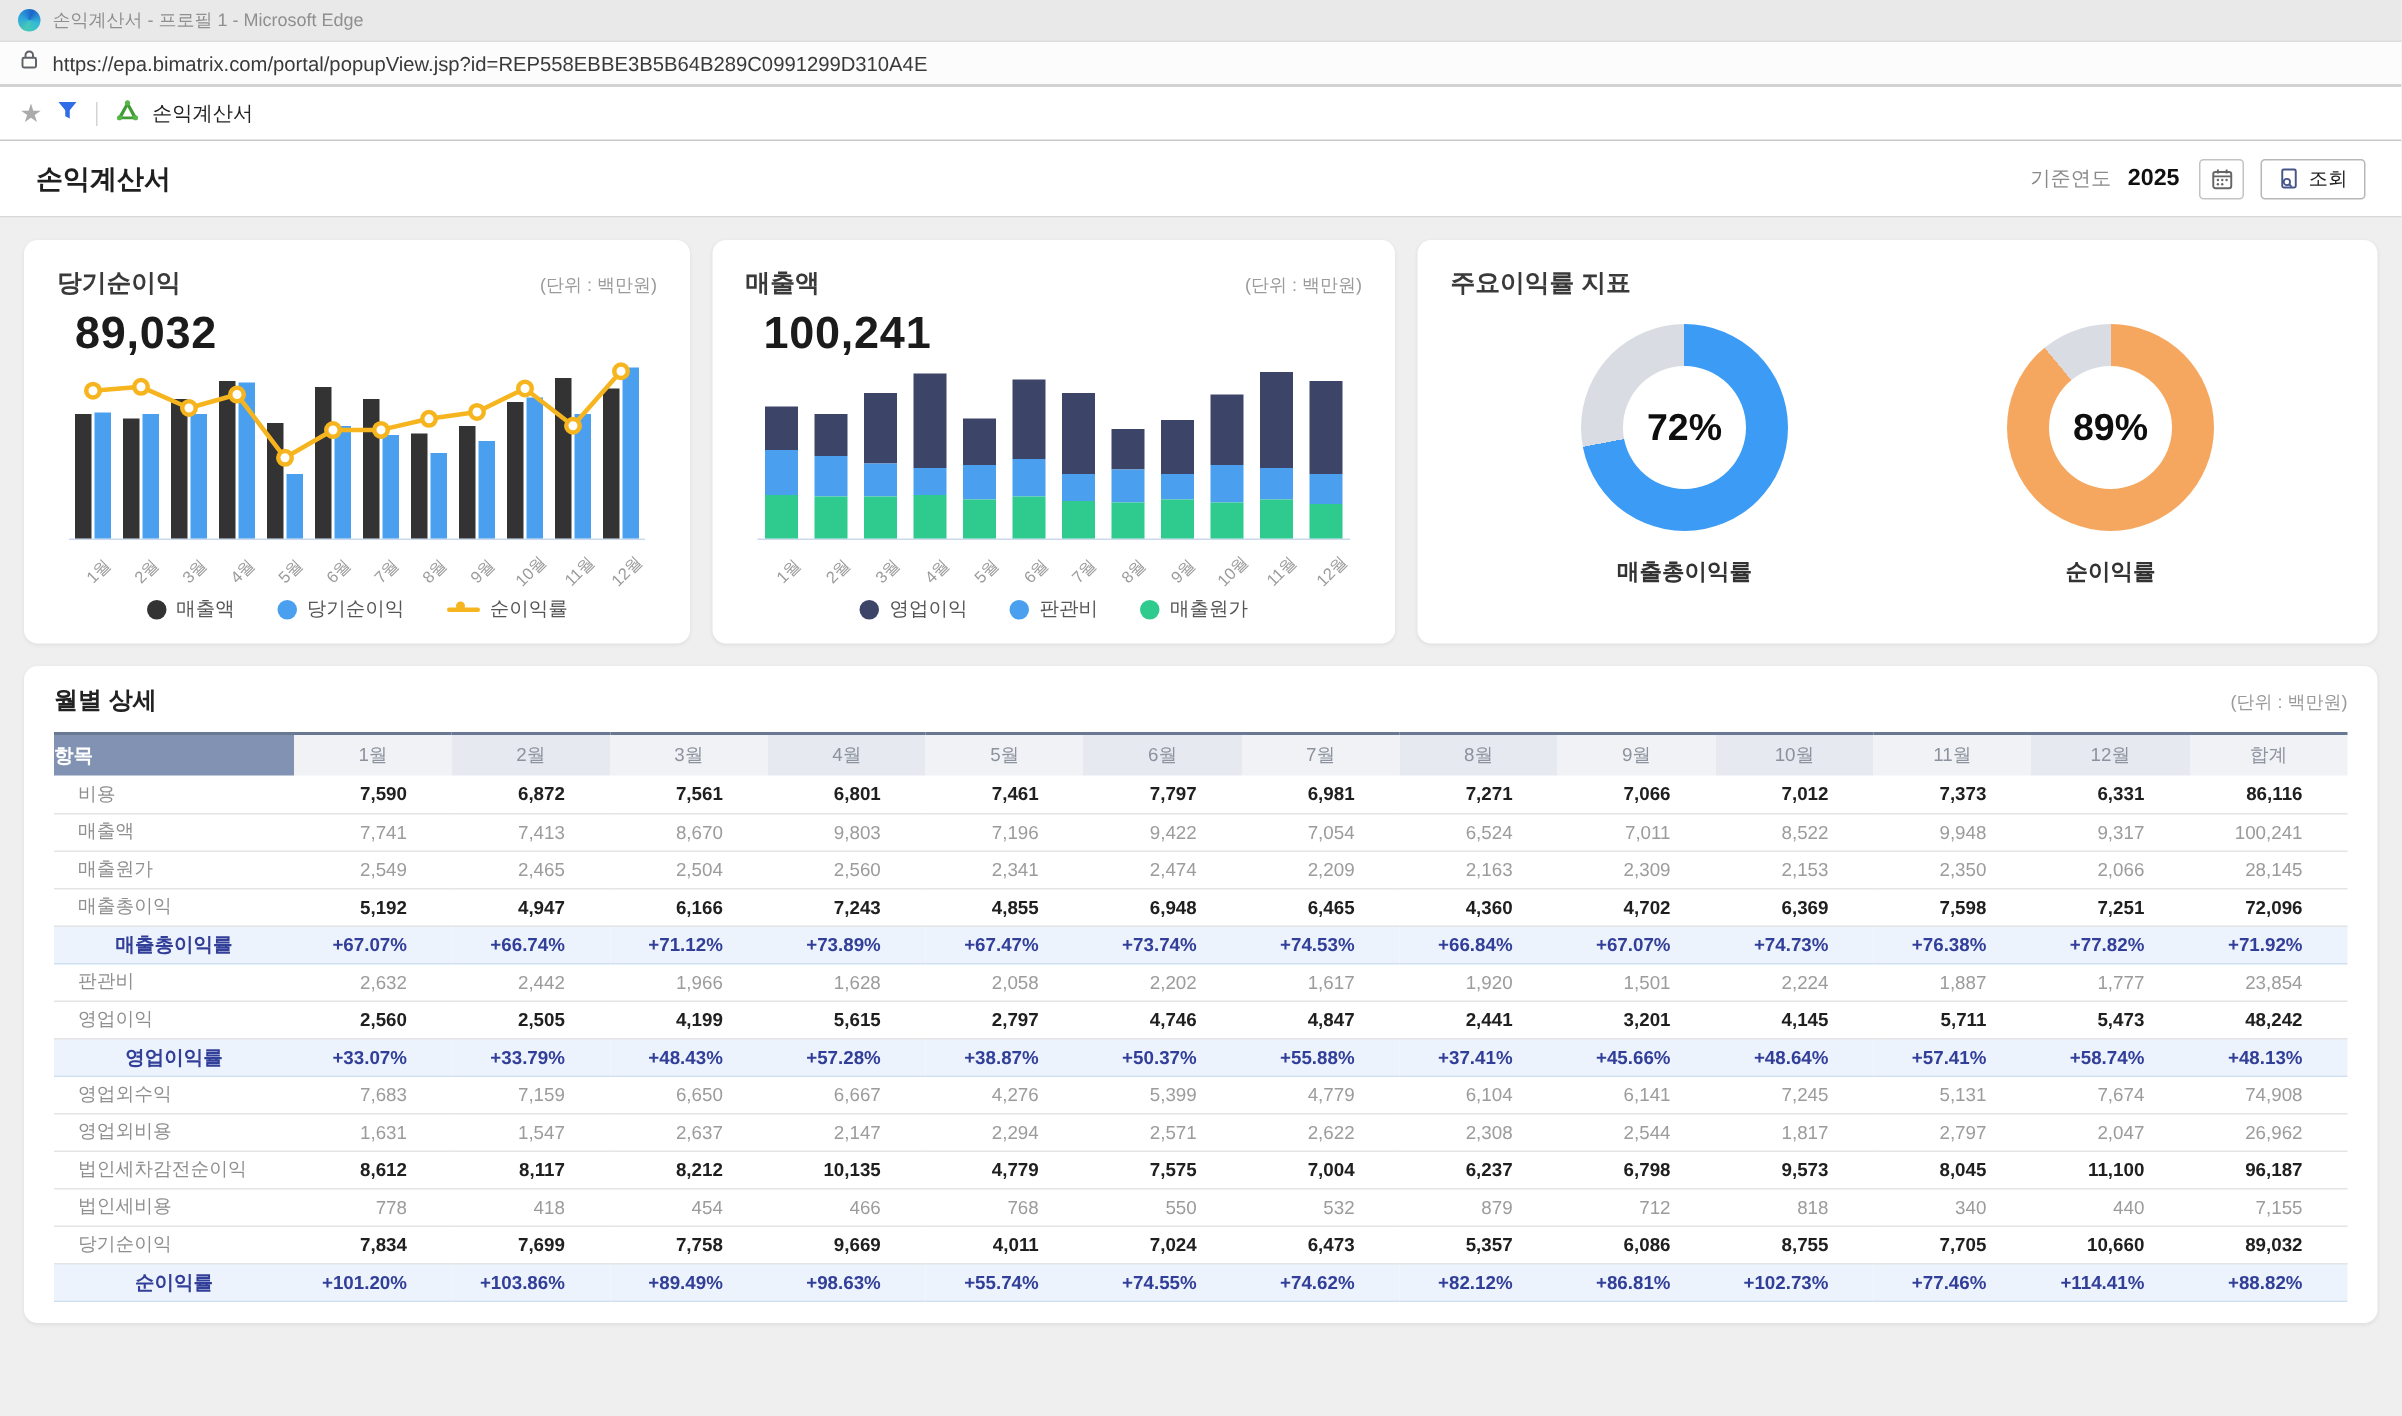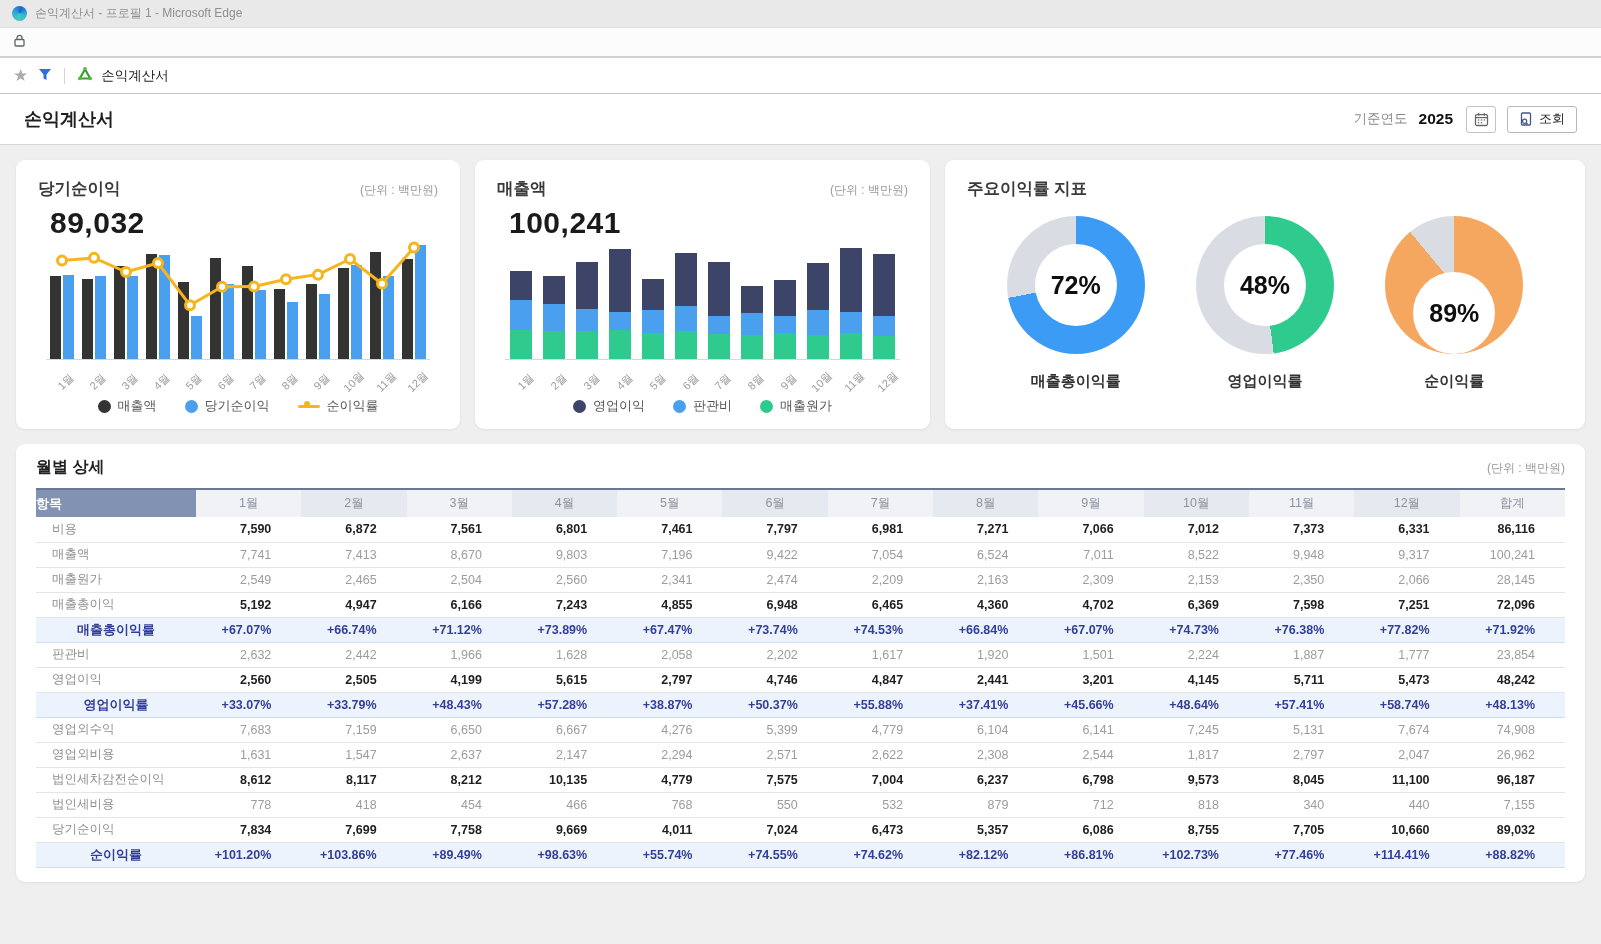--- a/index.html
+++ b/index.html
@@ -105,20 +105,21 @@
   <span class="titlebar-text">손익계산서 - 프로필 1 - Microsoft Edge</span>
 </div>
 
 <div class="urlbar">
   <span>
     <svg width="11" height="13" viewBox="0 0 11 13">
         <rect x="1" y="5.5" width="9" height="6.5" rx="1" fill="none" stroke="#5f6368" stroke-width="1.3"></rect>
         <path d="M3 5.5 V3.8 a2.5 2.5 0 0 1 5 0 V5.5" fill="none" stroke="#5f6368" stroke-width="1.3"></path>
       </svg>
   </span>
+  <span class="url-text">https://epa.bimatrix.com/portal/popupView.jsp?id=REP558EBBE3B5B64B289C0991299D310A4E</span>
 </div>
 
 <div class="bookmarksbar">
   <span class="star-icon">★</span>
   <span>
     <svg width="14" height="13" viewBox="0 0 14 13">
         <path d="M1 1 h12 L8.5 6.5 V12 L5.5 10.5 V6.5 Z" fill="#2e6de5"></path>
       </svg>
   </span>
   <span class="bar-sep"></span>
@@ -402,27 +403,21 @@
         <span class="card-title">주요이익률 지표</span>
       </div>
       <div class="donuts" id="donuts">
           <div class="donut-wrap">
             <div class="donut" style="background: conic-gradient(rgb(59, 155, 245) 0deg, rgb(59, 155, 245) 72%, rgb(217, 221, 227) 72%, rgb(217, 221, 227) 100%);">
               <div class="donut-hole">72%</div>
             </div>
             <div class="donut-label">매출총이익률</div>
           </div>
           <div class="donut-wrap">
-            <div class="donut" style="background: conic-gradient(rgb(47, 203, 142) 0deg, rgb(47, 203, 142) 48%, rgb(217, 221, 227) 48%, rgb(217, 221, 227) 100%);">
-              <div class="donut-hole">48%</div>
-            </div>
-            <div class="donut-label">영업이익률</div>
-          </div>
-          <div class="donut-wrap">
-            <div class="donut" style="background: conic-gradient(rgb(245, 167, 95) 0deg, rgb(245, 167, 95) 89%, rgb(217, 221, 227) 89%, rgb(217, 221, 227) 100%); align-items: flex-end;">
+            <div class="donut" style="background: conic-gradient(rgb(245, 167, 95) 0deg, rgb(245, 167, 95) 89%, rgb(217, 221, 227) 89%, rgb(217, 221, 227) 100%);">
               <div class="donut-hole">89%</div>
             </div>
             <div class="donut-label">순이익률</div>
           </div>
         </div>
     </section>
   </div>
 
   <section class="card table-card">
     <div class="table-head">

